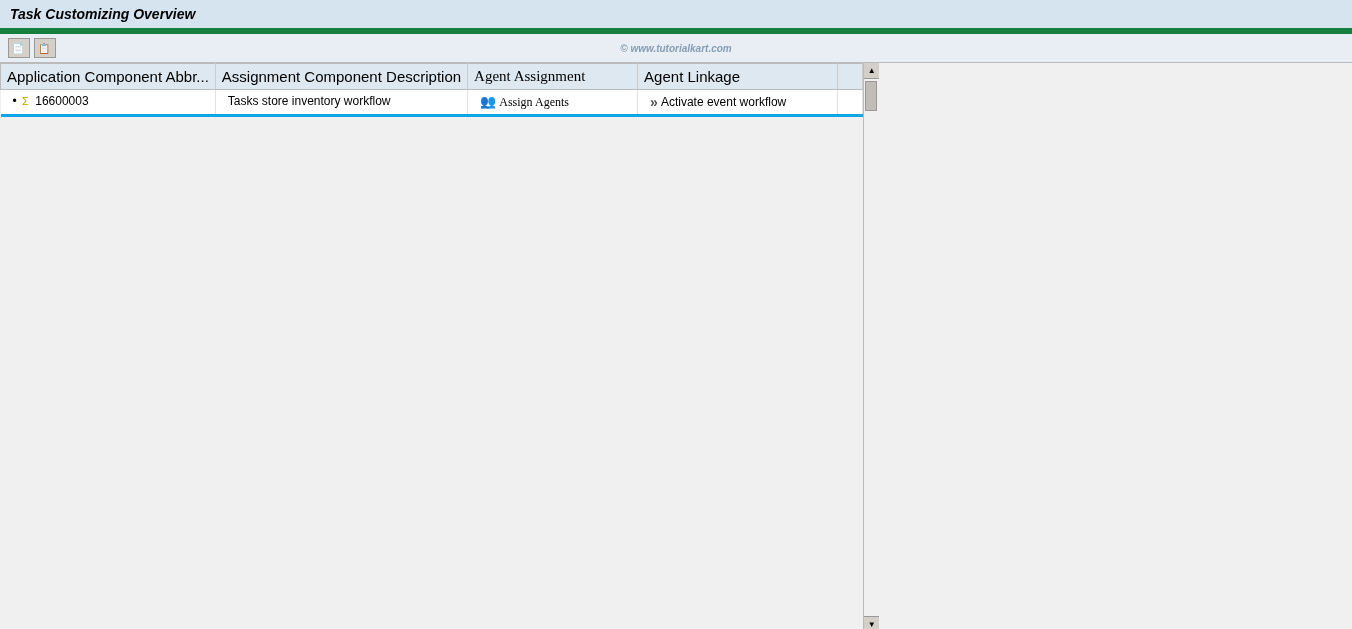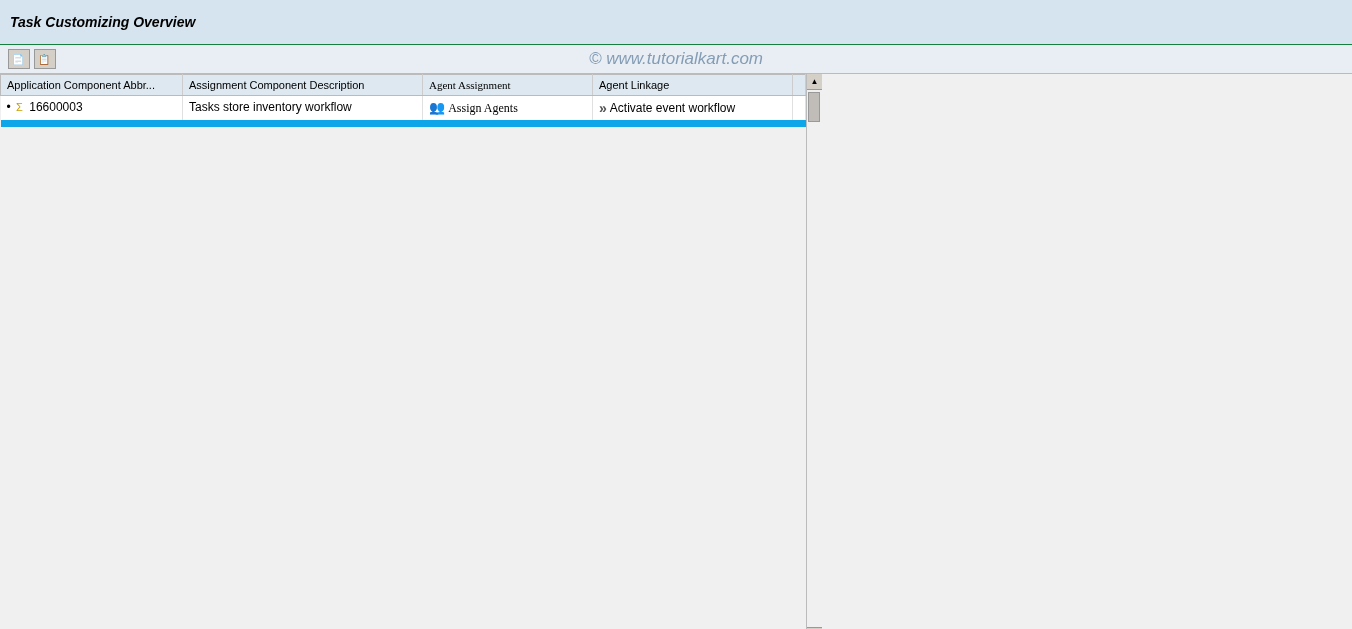--- a/index.html
+++ b/index.html
@@ -12,22 +12,22 @@
       font-family: Arial, sans-serif;
       font-size: 12px;
       background-color: #f0f0f0;
       width: 1352px;
       height: 629px;
       overflow: hidden;
     }
 
     .title-bar {
       background-color: #d6e4f0;
-      padding: 14px 10px;
-      border-bottom: 1px solid #15803d;
+      padding: 6px 10px;
+      border-bottom: 6px solid #15803d;
     }
 
     .title-bar h1 {
       font-size: 14px;
       font-weight: bold;
       font-style: italic;
       color: #000;
     }
 
     .toolbar {
@@ -38,23 +38,24 @@
       align-items: center;
       gap: 4px;
       position: relative;
     }
 
     .toolbar-watermark {
       position: absolute;
       left: 50%;
       transform: translateX(-50%);
       color: #5a7a9a;
-      font-size: 17px;
+      font-size: 10px;
       font-style: italic;
       opacity: 0.7;
+      font-weight: bold;
     }
 
     .toolbar-btn {
       width: 22px;
       height: 20px;
       border: 1px solid #999;
       background: #d4d0c8;
       cursor: pointer;
       display: flex;
       align-items: center;
@@ -76,33 +77,33 @@
     .data-table thead tr {
       background-color: #dde8f0;
     }
 
     .data-table thead th {
       border: 1px solid #bbb;
       border-right: 1px solid #ccc;
       padding: 4px 6px;
       text-align: left;
       font-weight: normal;
-      font-size: 11px;
+      font-size: 15px;
       color: #000;
       white-space: nowrap;
     }
 
     .data-table tbody tr {
       background: #fff;
     }
 
     .data-table tbody td {
-      border-bottom: 7px solid #0ea5e9;
+      border-bottom: 3px solid #0ea5e9;
       border-right: 1px solid #e0e0e0;
-      padding: 4px 6px;
+      padding: 4px 12px;
       vertical-align: top;
       font-size: 12px;
     }
 
     .col-abbr {
       width: 182px;
     }
 
     .col-desc {
       width: 240px;

